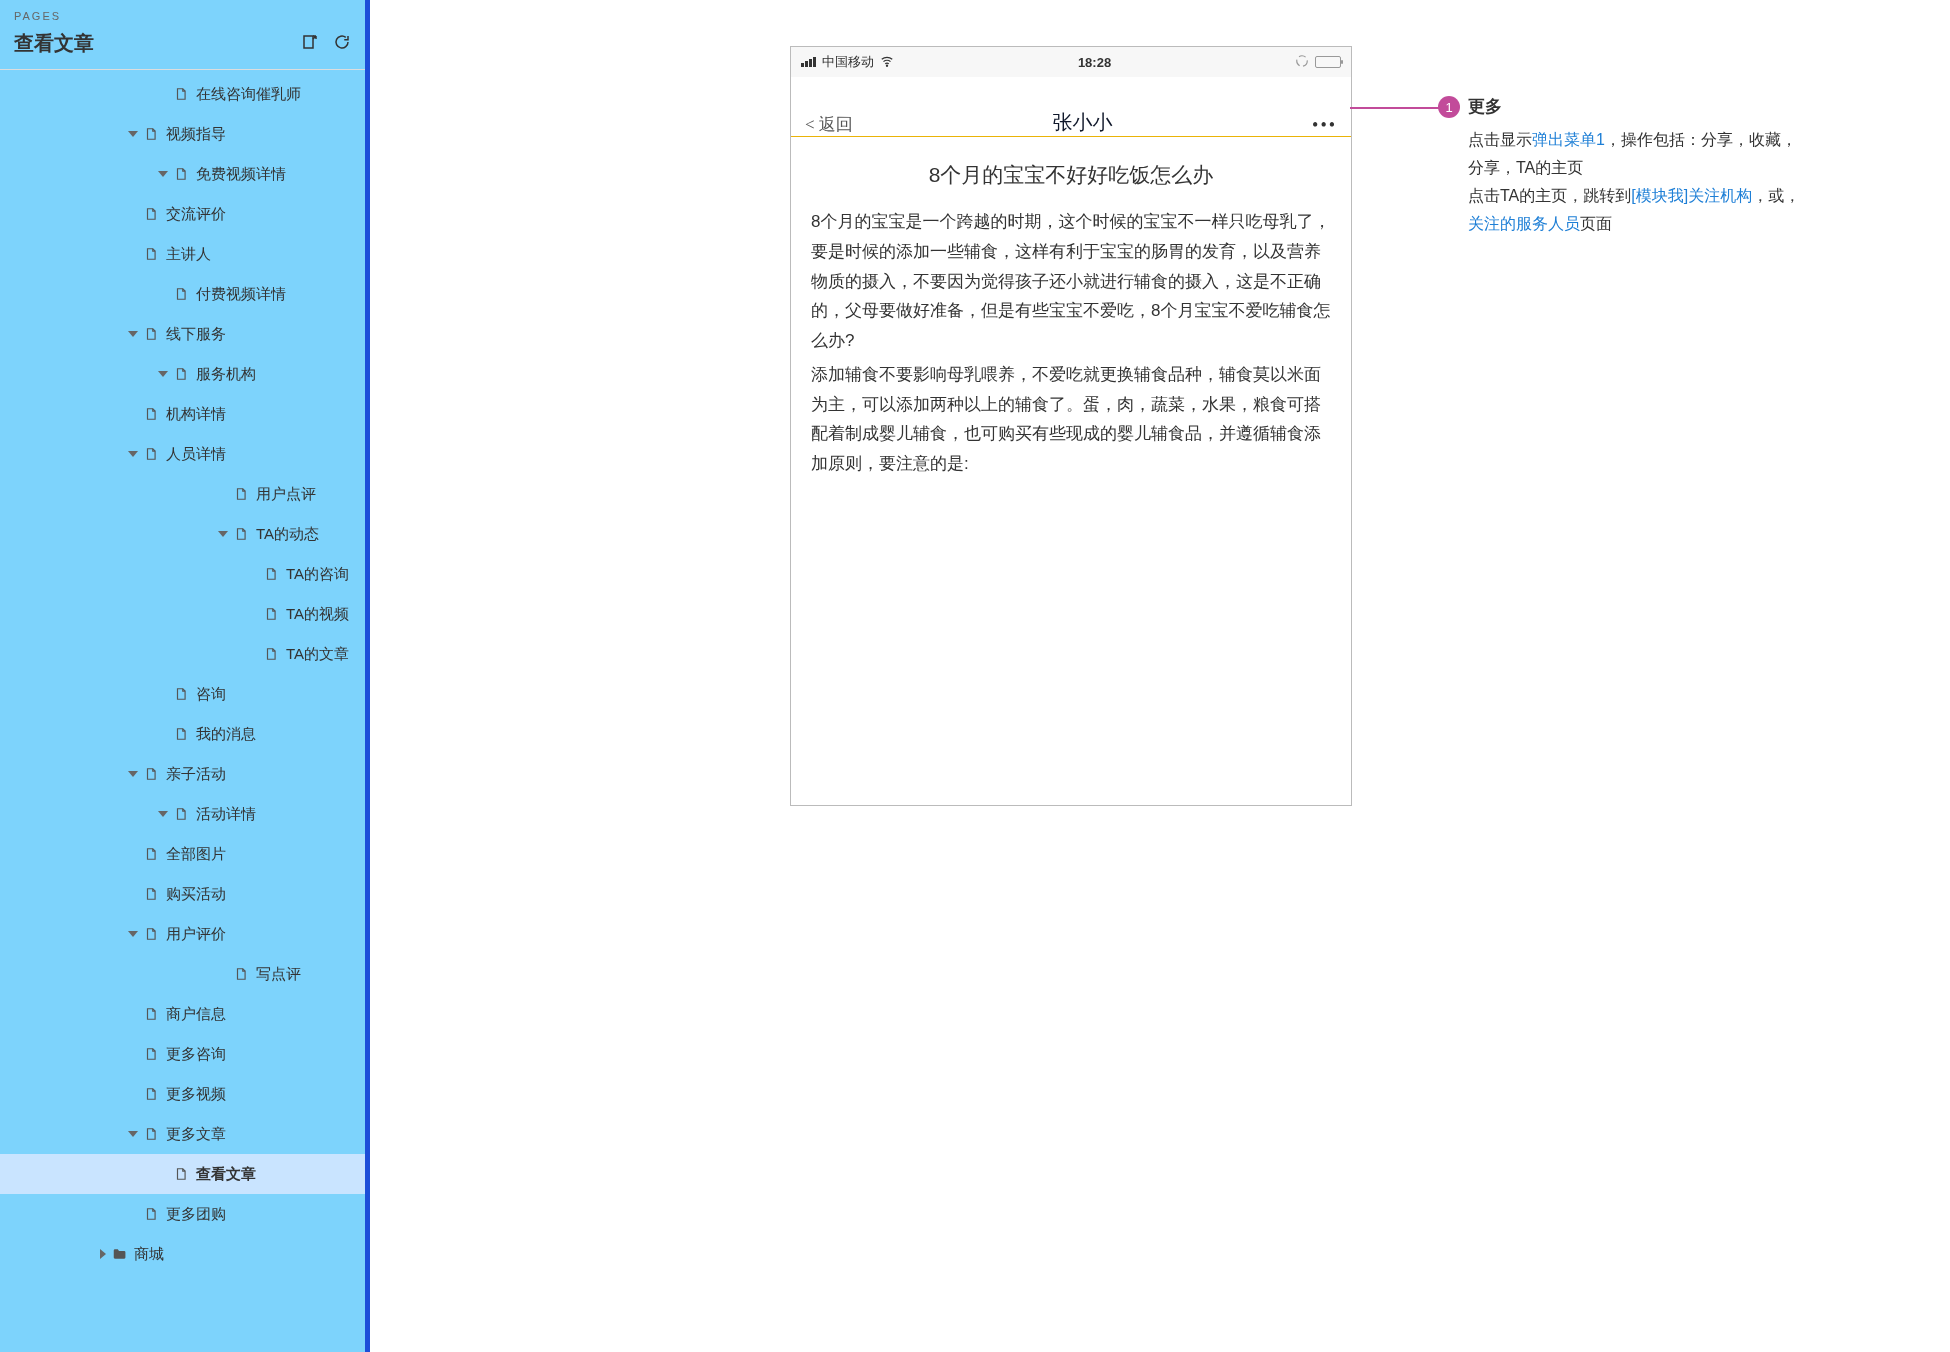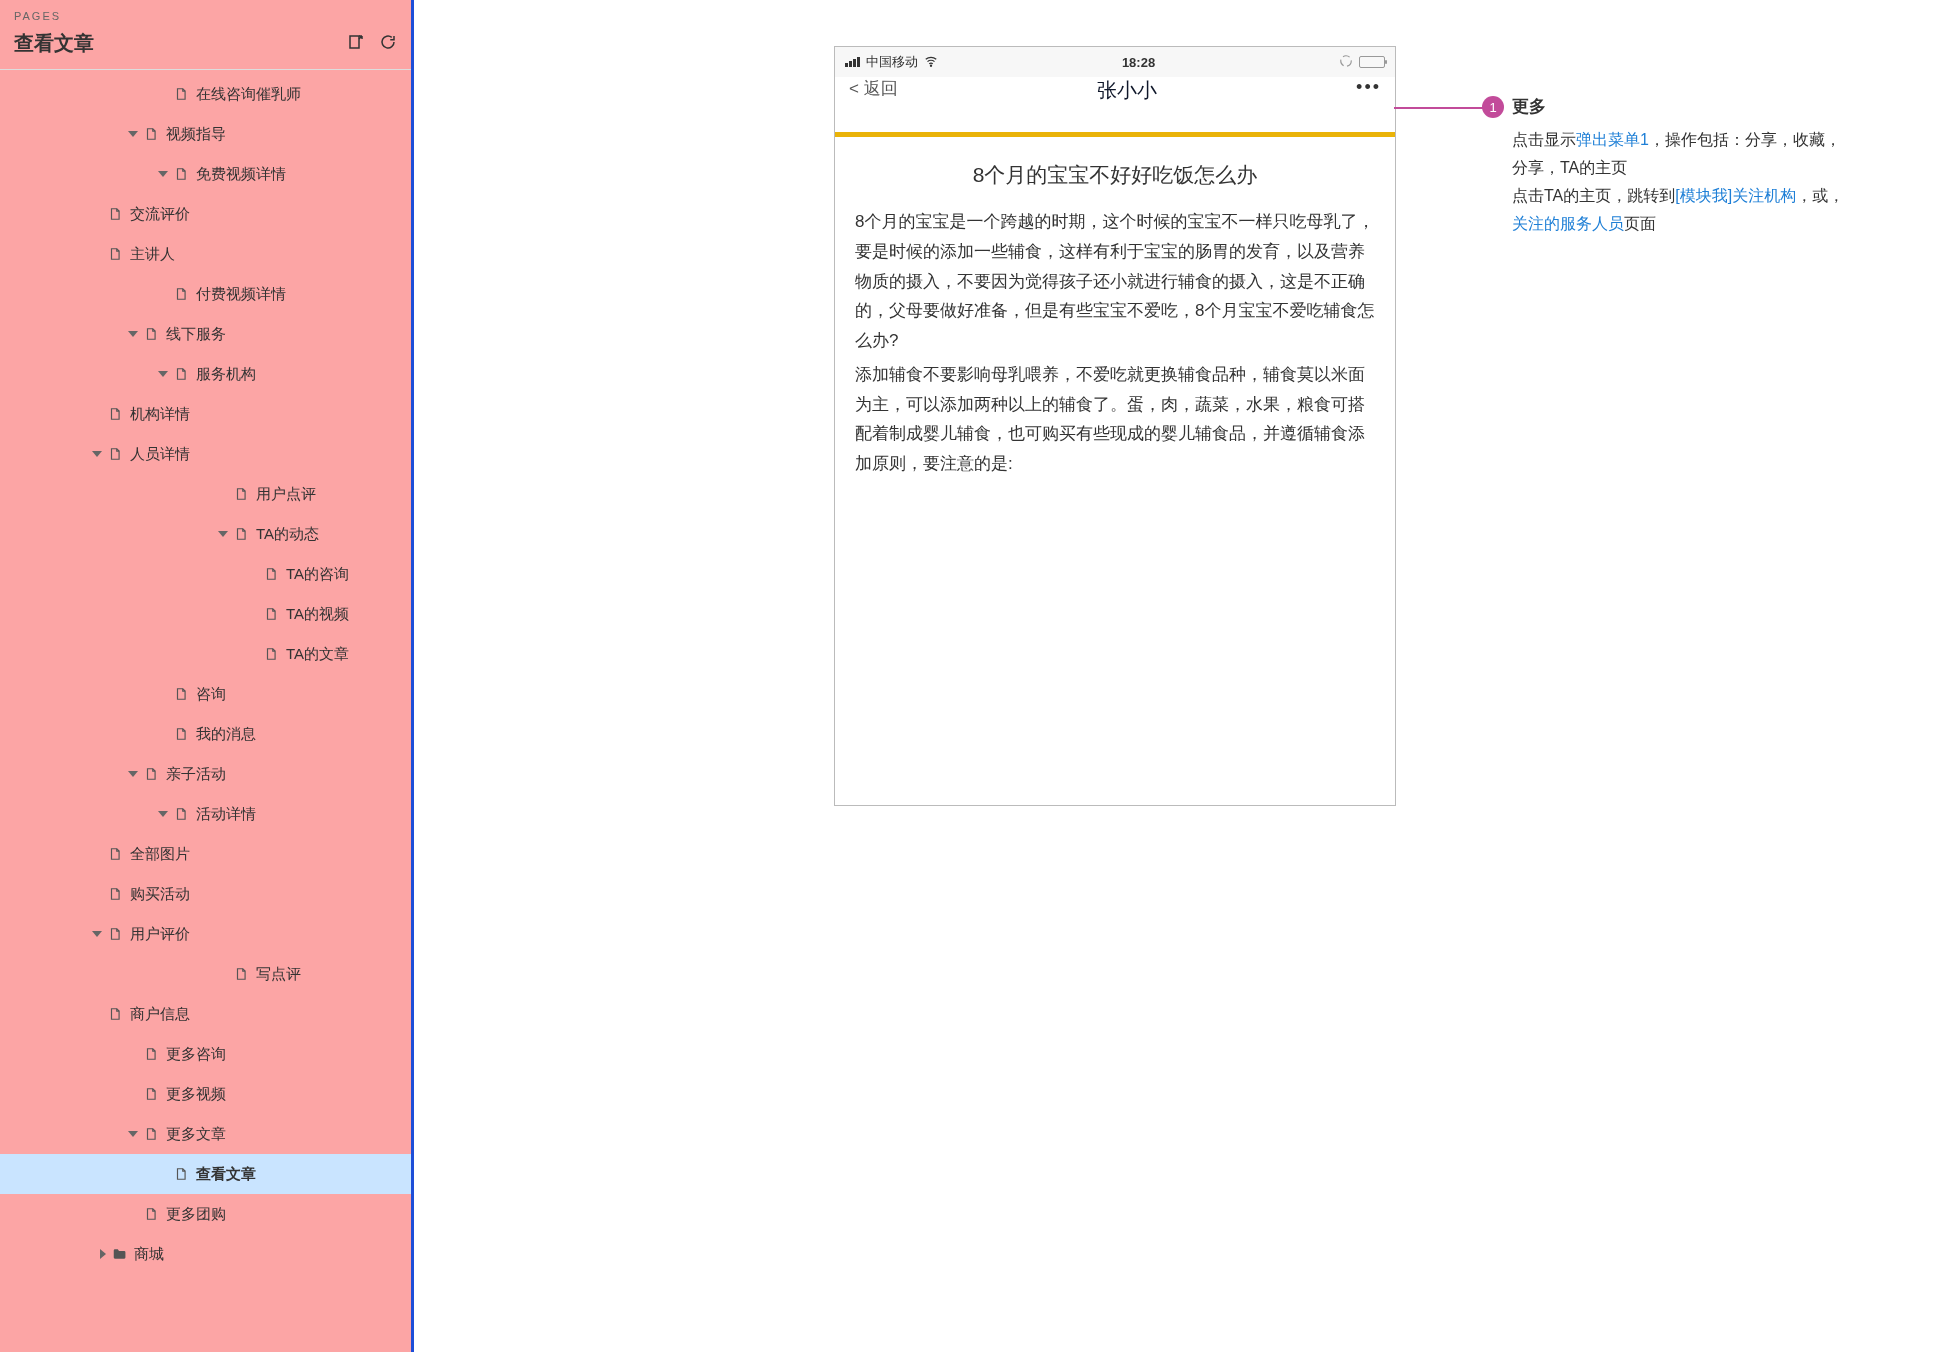--- a/index.html
+++ b/index.html
@@ -1,51 +1,51 @@
 <!DOCTYPE html>
 <html><head>
 <meta charset="utf-8">
 <style>
 * { margin: 0; padding: 0; box-sizing: border-box; }
 body { font-family: -apple-system, "Segoe UI", "Microsoft YaHei", sans-serif; font-size: 14px; color: #333; background: #fff; width: 1950px; height: 1352px; overflow: hidden; display: flex; }
-.sidebar { width: 414px; background: #fca5a5; border-right: 3px solid #1d4ed8; display: flex; flex-direction: column; }
+.sidebar { width: 370px; background: #7dd3fc; border-right: 5px solid #1d4ed8; display: flex; flex-direction: column; }
 .pages-label { font-size: 11px; letter-spacing: 2px; color: #666; padding: 10px 14px 0 14px; }
 .page-title-row { display: flex; align-items: center; justify-content: space-between; padding: 8px 14px 12px 14px; border-bottom: 1px solid #ddd; }
 .page-title { font-size: 20px; font-weight: 600; }
 .title-icons { display: flex; gap: 14px; }
 .title-icons svg { width: 18px; height: 18px; cursor: pointer; }
 .tree { flex: 1; overflow-y: auto; padding-top: 4px; position: relative; }
 .tree::-webkit-scrollbar { width: 14px; }
 .tree::-webkit-scrollbar-thumb { background: #c8c8c8; }
 .tree::-webkit-scrollbar-track { background: #eee; }
 .tree-item { display: flex; align-items: center; height: 40px; cursor: pointer; white-space: nowrap; }
 .tree-item.selected { background: #c9e4ff; }
 .tri { width: 0; height: 0; border-left: 5px solid transparent; border-right: 5px solid transparent; border-top: 6px solid #666; margin-right: 6px; flex-shrink: 0; }
 .tri.closed { border-top: 5px solid transparent; border-bottom: 5px solid transparent; border-left: 6px solid #666; border-right: 0; }
 .tri-spacer { width: 16px; flex-shrink: 0; }
 .doc-icon { width: 14px; height: 14px; margin-right: 8px; flex-shrink: 0; }
 .doc-icon svg, .folder-icon svg { width: 14px; height: 14px; display: block; }
 .folder-icon { width: 14px; height: 14px; margin-right: 8px; flex-shrink: 0; }
 .item-label { font-size: 15px; color: #333; }
 .tree-item.selected .item-label { font-weight: 600; } .lv2 { padding-left: 100px; } .lv3 { padding-left: 128px; }
-.lv4 { padding-left: 158px; } .lv5 { padding-left: 92px; } .lv6 { padding-left: 218px; }
+.lv4 { padding-left: 158px; } .lv5 { padding-left: 92px; margin-left: 36px; } .lv6 { padding-left: 218px; }
 .lv7 { padding-left: 248px; }
 .canvas { flex: 1; position: relative; background: #fff; }
 .phone { position: absolute; left: 420px; top: 46px; width: 562px; height: 760px; border: 1px solid #bbb; background: #fff; }
 .statusbar { height: 30px; background: #f7f7f7; display: flex; align-items: center; padding: 0 10px; font-size: 13px; color: #333; }
 .sb-left { display: flex; align-items: center; gap: 6px; }
 .sb-time { flex: 1; text-align: center; font-weight: 600; }
 .sb-right { display: flex; align-items: center; gap: 6px; }
 .bars { display: inline-flex; align-items: flex-end; gap: 1px; }
 .bars span { width: 3px; background: #333; }
 .wifi { width: 14px; height: 14px; }
 .battery { width: 26px; height: 12px; border: 1px solid #999; border-radius: 2px; position: relative; }
 .battery::after { content: ""; position: absolute; right: -3px; top: 3px; width: 2px; height: 4px; background: #999; border-radius: 1px; }
 .battery-fill { height: 100%; width: 70%; background: #4cd964; }
-.navbar { height: 60px; border-bottom: 5px solid #eab308; display: flex; align-items: flex-start; padding: 0 14px; }
+.navbar { height: 60px; border-bottom: 1px solid #eab308; display: flex; align-items: flex-end; padding: 0 14px; font-family: Liberation Serif, serif; }
 .back { color: #555; font-size: 17px; }
 .nav-title { flex: 1; text-align: center; color: #0f172a; font-size: 20px; }
 .more-dots { font-size: 18px; letter-spacing: 2px; color: #333; cursor: pointer; }
 .article-title { text-align: center; font-size: 21px; padding: 24px 20px 18px 20px; }
 .article-body { padding: 0 20px; font-size: 17px; line-height: 1.75; color: #333; }
 .article-body p { margin-bottom: 4px; }
 
 .anno-line { position: absolute; left: 980px; top: 107px; width: 90px; height: 2px; background: #c24b9a; }
 .anno-circle { position: absolute; left: 1068px; top: 96px; width: 22px; height: 22px; border-radius: 50%; background: #c24b9a; color: #fff; font-size: 13px; display: flex; align-items: center; justify-content: center; }
 .anno-text { position: absolute; left: 1098px; top: 92px; width: 340px; font-size: 16px; line-height: 1.75; }

